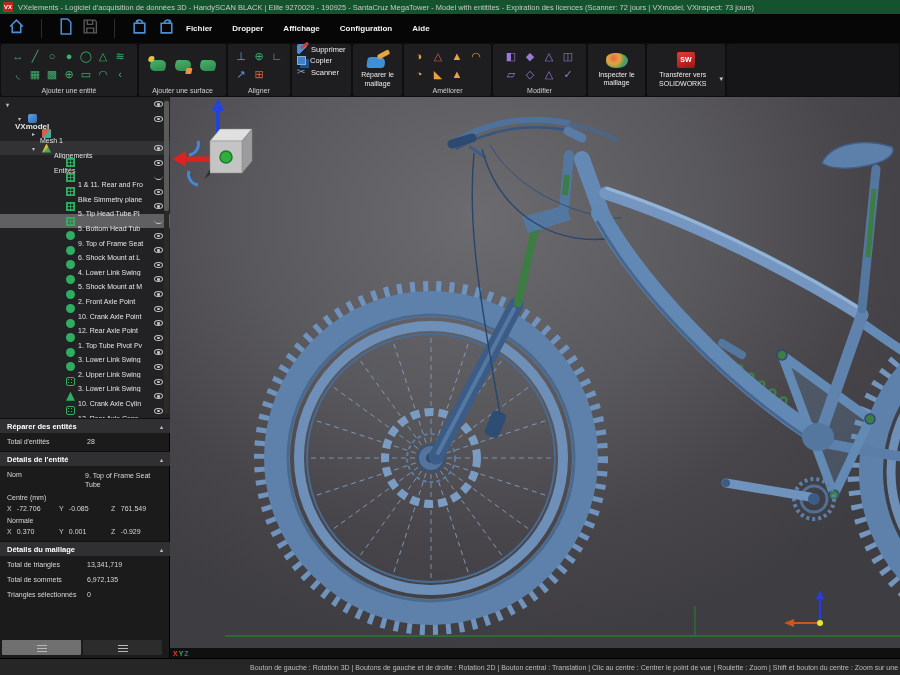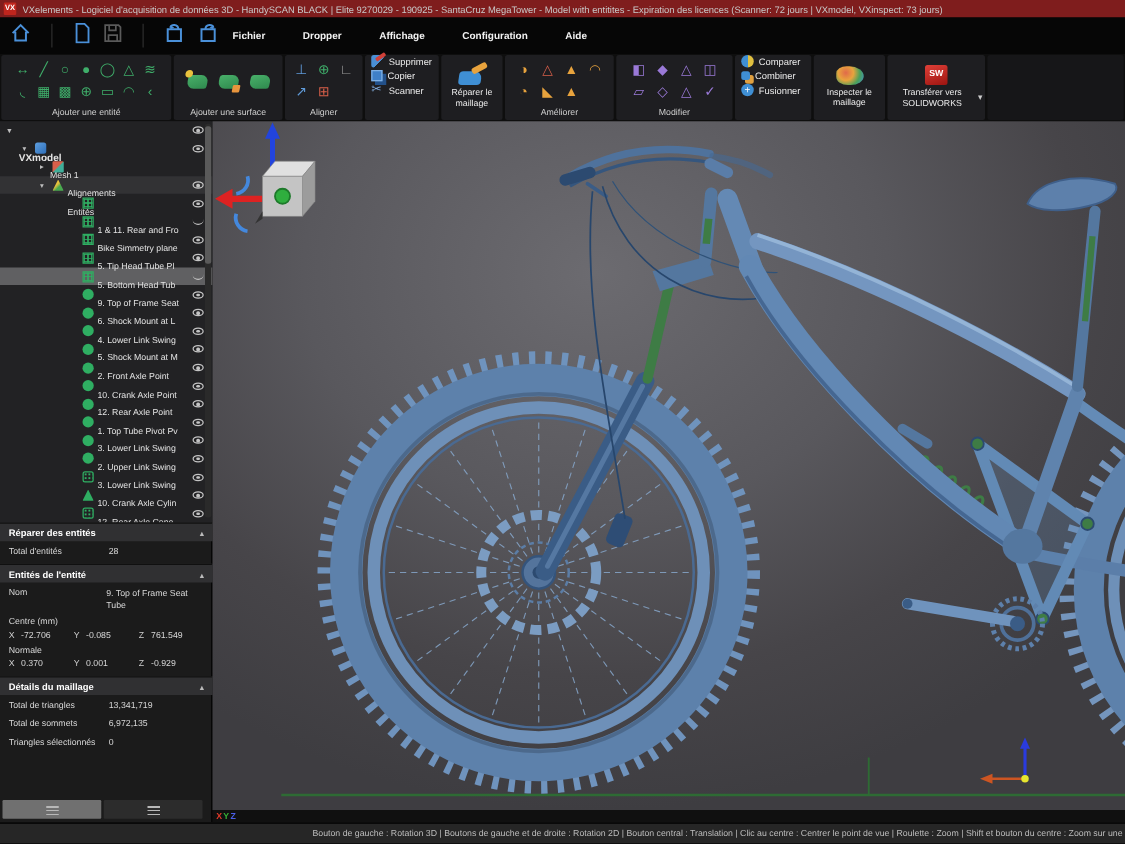--- a/index.html
+++ b/index.html
@@ -1,27 +1,27 @@
 <!DOCTYPE html>
 <html><head>
 <meta charset="utf-8">
 <style>
   html,body{margin:0;padding:0;background:#000;}
   .app{position:relative;width:900px;height:675px;background:#000;font-family:"Liberation Sans",sans-serif;overflow:hidden;}
 
   
-  .titlebar{position:absolute;left:0;top:0;width:900px;height:14px;background:#7f1d1d;display:flex;align-items:center;gap:5px;padding-left:3px;box-sizing:border-box;}
+  .titlebar{position:absolute;left:0;top:0;width:900px;height:14px;background:#14532d;display:flex;align-items:center;gap:5px;padding-left:3px;box-sizing:border-box;}
   .vx-logo{width:10px;height:10px;background:#c0251d;color:#fff;font-size:6px;font-weight:bold;display:flex;align-items:center;justify-content:center;border-radius:1px;flex:none;}
   .title-text{font-size:7.5px;color:#c9c9c9;white-space:nowrap;overflow:hidden;}
 
   
   .menubar{position:absolute;left:0;top:14px;width:900px;height:29px;background:#060606;display:flex;align-items:center;padding-left:8px;box-sizing:border-box;}
   .qat{display:flex;gap:9px;align-items:center;}
   .vsep{width:1px;height:19px;background:#2d2d2d;margin:0 7px;}
-  .menus{display:flex;gap:30px;margin-left:10px;}
+  .menus{display:flex;gap:20px;margin-left:10px;}
   .menu-item{font-size:8px;color:#f2f2f2;font-weight:bold;}
 
   
   .ribbon{position:absolute;left:0;top:43px;width:900px;height:54px;background:#0e0e0e;display:flex;gap:2px;padding:1px;box-sizing:border-box;}
   .rgroup{background:#1e1e21;border-radius:2px;display:flex;flex-direction:column;flex:none;}
   .ricons{flex:1;display:flex;align-items:center;justify-content:center;}
   .rcap{font-size:7px;color:#cfcfcf;text-align:center;padding:0 2px 2px;white-space:nowrap;}
   .g-undo{width:56px;background:transparent;}
   .g-entity{width:136px;} .g-surface{width:87px;} .g-align{width:62px;} .g-clip{width:59px;}
   .g-repair{width:49px;} .g-improve{width:87px;} .g-modify{width:93px;} .g-bool{width:61px;}
@@ -255,36 +255,20 @@
             <span class="ric c-purple">◫</span>
             <span class="ric c-purple">▱</span>
             <span class="ric c-purple">◇</span>
             <span class="ric c-purple">△</span>
             <span class="ric c-purple">✓</span>
           </div>
         </div>
       <div class="rcap">Modifier</div>
     </div>
 
-    <div class="rgroup g-bool">
-      <div class="vstack">
-        <div class="vbtn">
-            <span class="bic bic-compare"></span>
-            <span>Comparer</span>
-          </div>
-        <div class="vbtn">
-            <span class="bic bic-combine"></span>
-            <span>Combiner</span>
-          </div>
-        <div class="vbtn">
-            <span class="bic bic-merge">+</span>
-            <span>Fusionner</span>
-          </div>
-      </div>
-    </div>
 
     <div class="rgroup g-inspect">
       <div class="bigbtn">
         <span class="big-inspect"></span>
         <span>Inspecter le maillage</span>
       </div>
     </div>
 
     <div class="rgroup g-transfer">
       <div class="bigbtn">
@@ -464,21 +448,21 @@
       <div class="sec-hdr">
         <span>Réparer des entités</span>
           <span class="collapse"></span>
       </div>
       <div class="kv">
         <span class="k">Total d'entités</span>
         <span class="v">28</span>
       </div>
 
       <div class="sec-hdr" style="margin-top:3px;">
-        <span>Entités de l'entité</span>
+        <span>Détails de l'entité</span>
           <span class="collapse"></span>
       </div>
       <div class="nomrow">
         <span class="k">Nom</span>
         <span class="v">9. Top of Frame Seat Tube</span>
       </div>
       <div class="lblrow">Centre (mm)</div>
       <div class="xyzrow">
         <span class="axl">X</span>
           <span class="val">-72.706</span>

